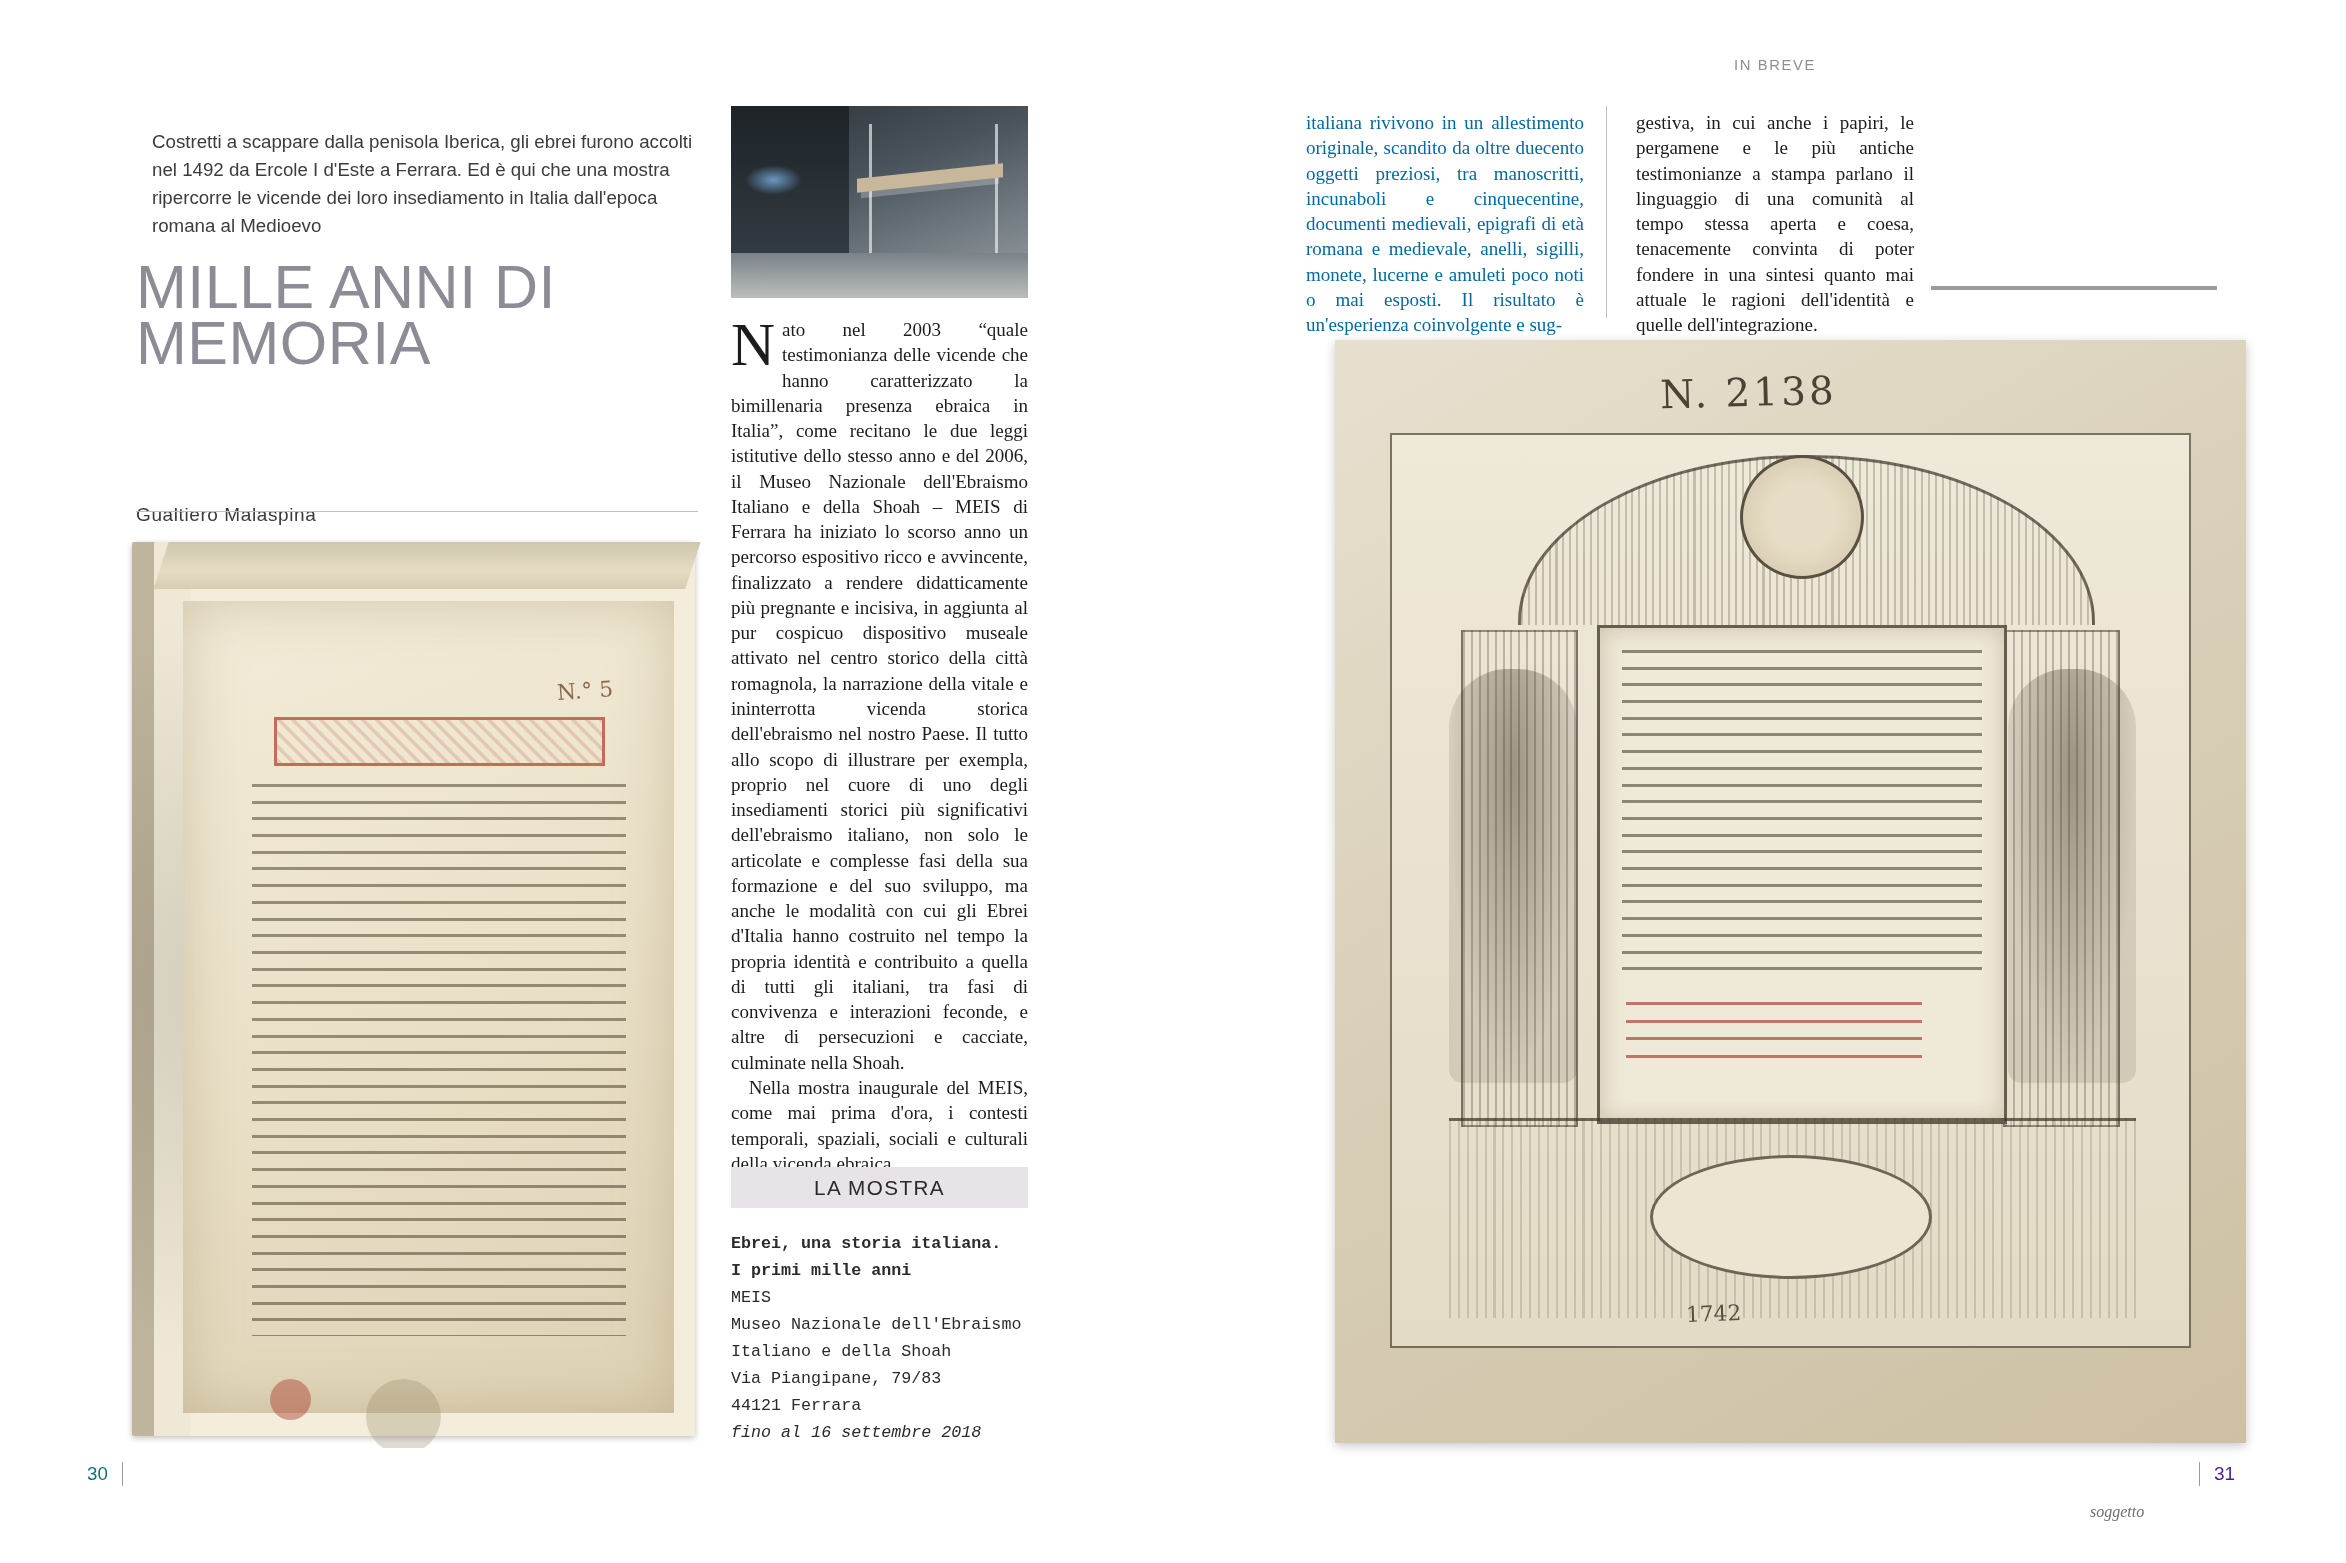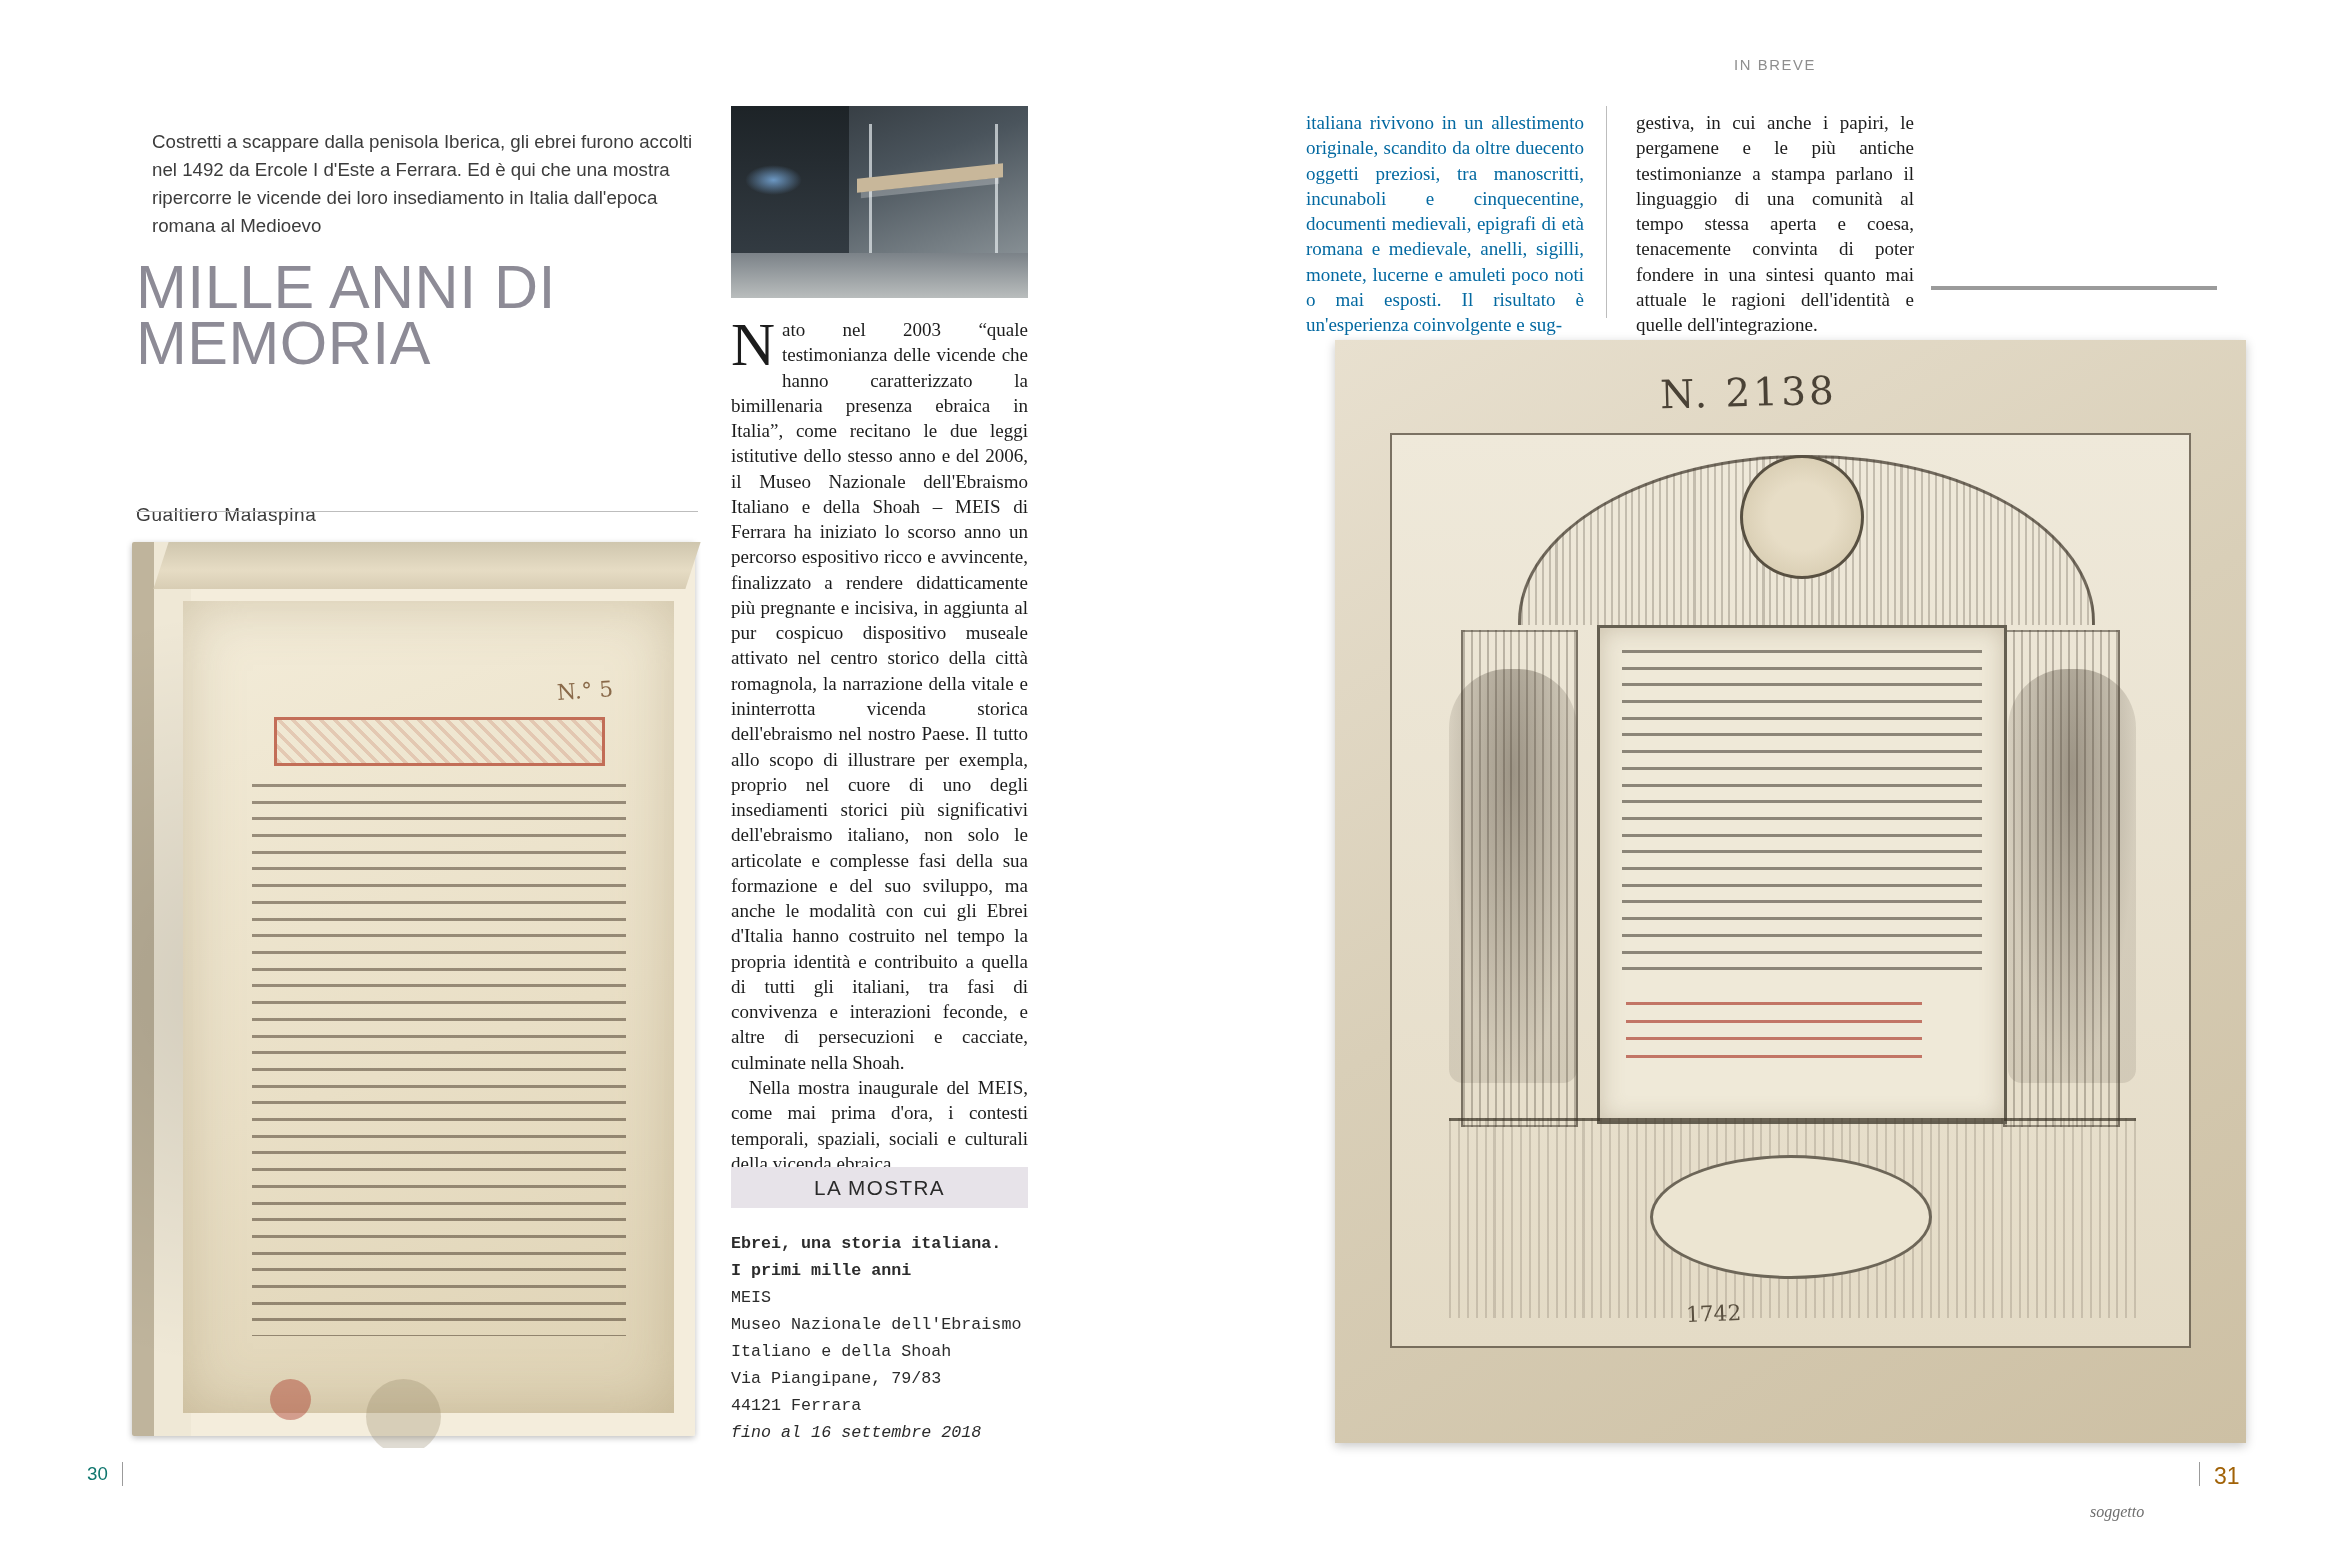--- a/index.html
+++ b/index.html
@@ -460,22 +460,22 @@
     left: 122px;
     top: 1462px;
     width: 1px;
     height: 23.6px;
     background: #9b9b9b;
   }
   .folio-right {
     position: absolute;
     left: 2214px;
     top: 1463px;
-    font-size: 23px;
-    color: #a16207;
+    font-size: 19px;
+    color: #4c1d95;
     font-family: "Liberation Sans", sans-serif;
   }
   .folio-right-rule {
     position: absolute;
     left: 2199px;
     top: 1462px;
     width: 1px;
     height: 23.6px;
     background: #9b9b9b;
   }

